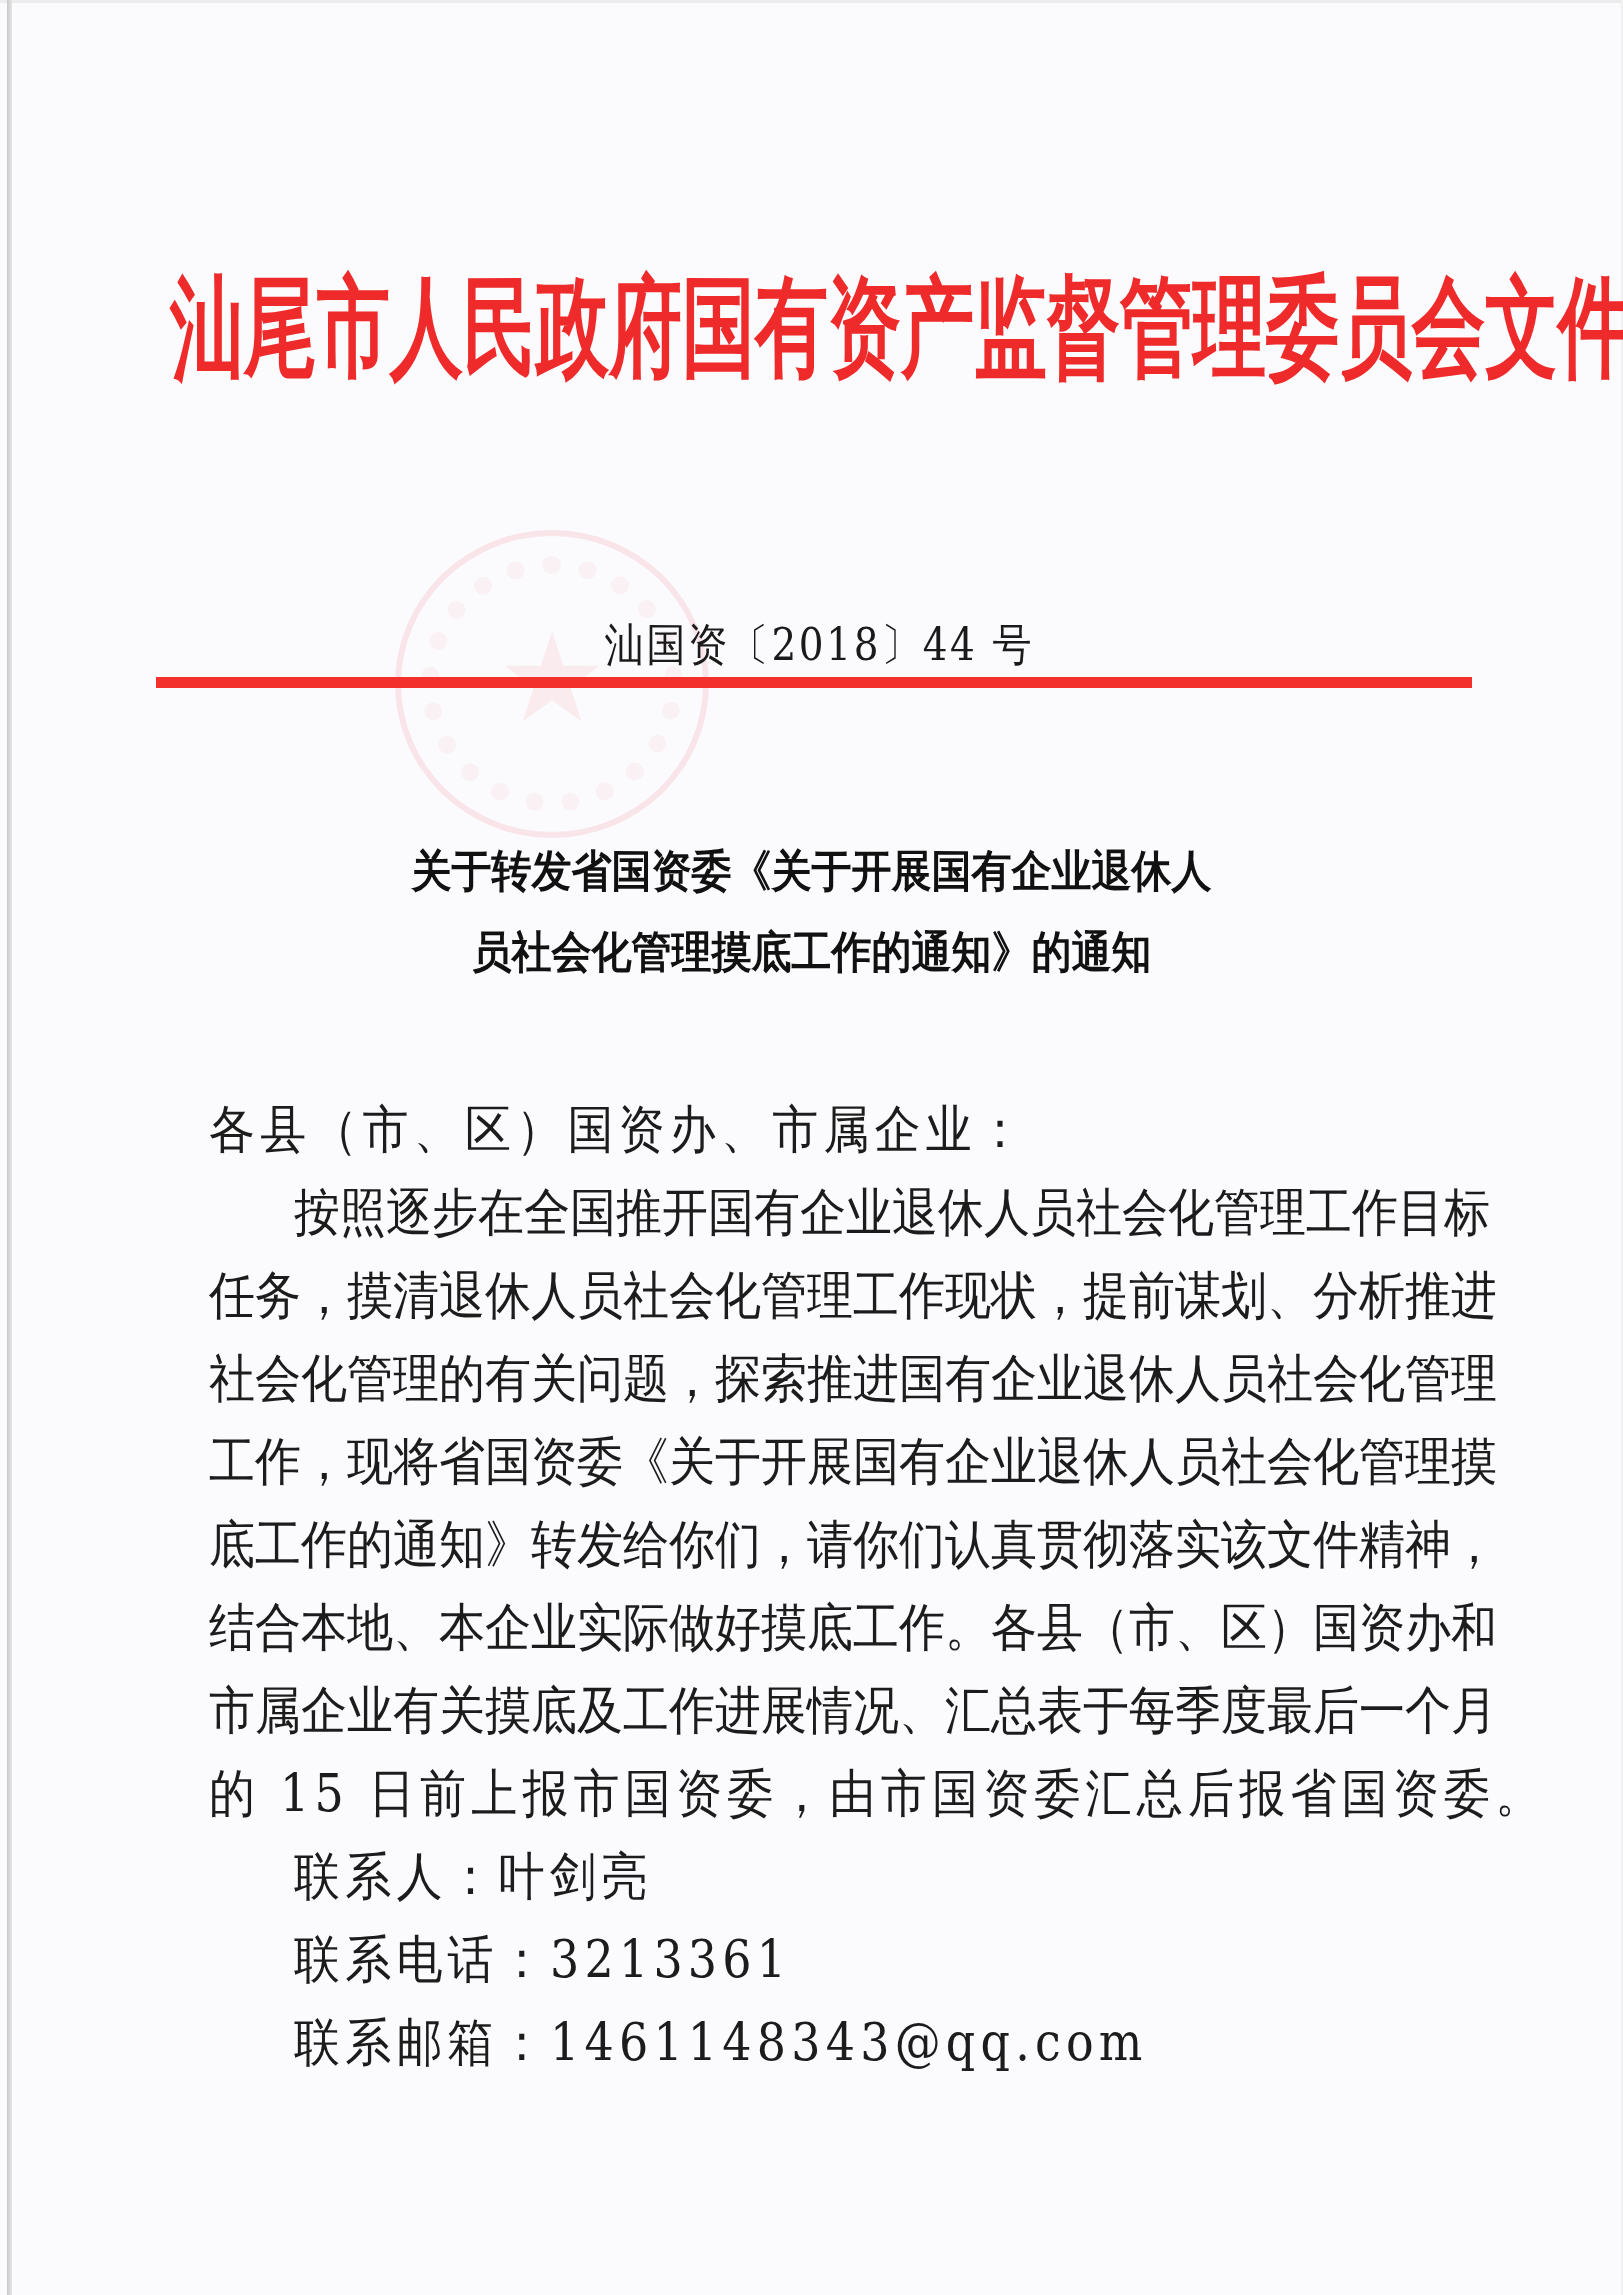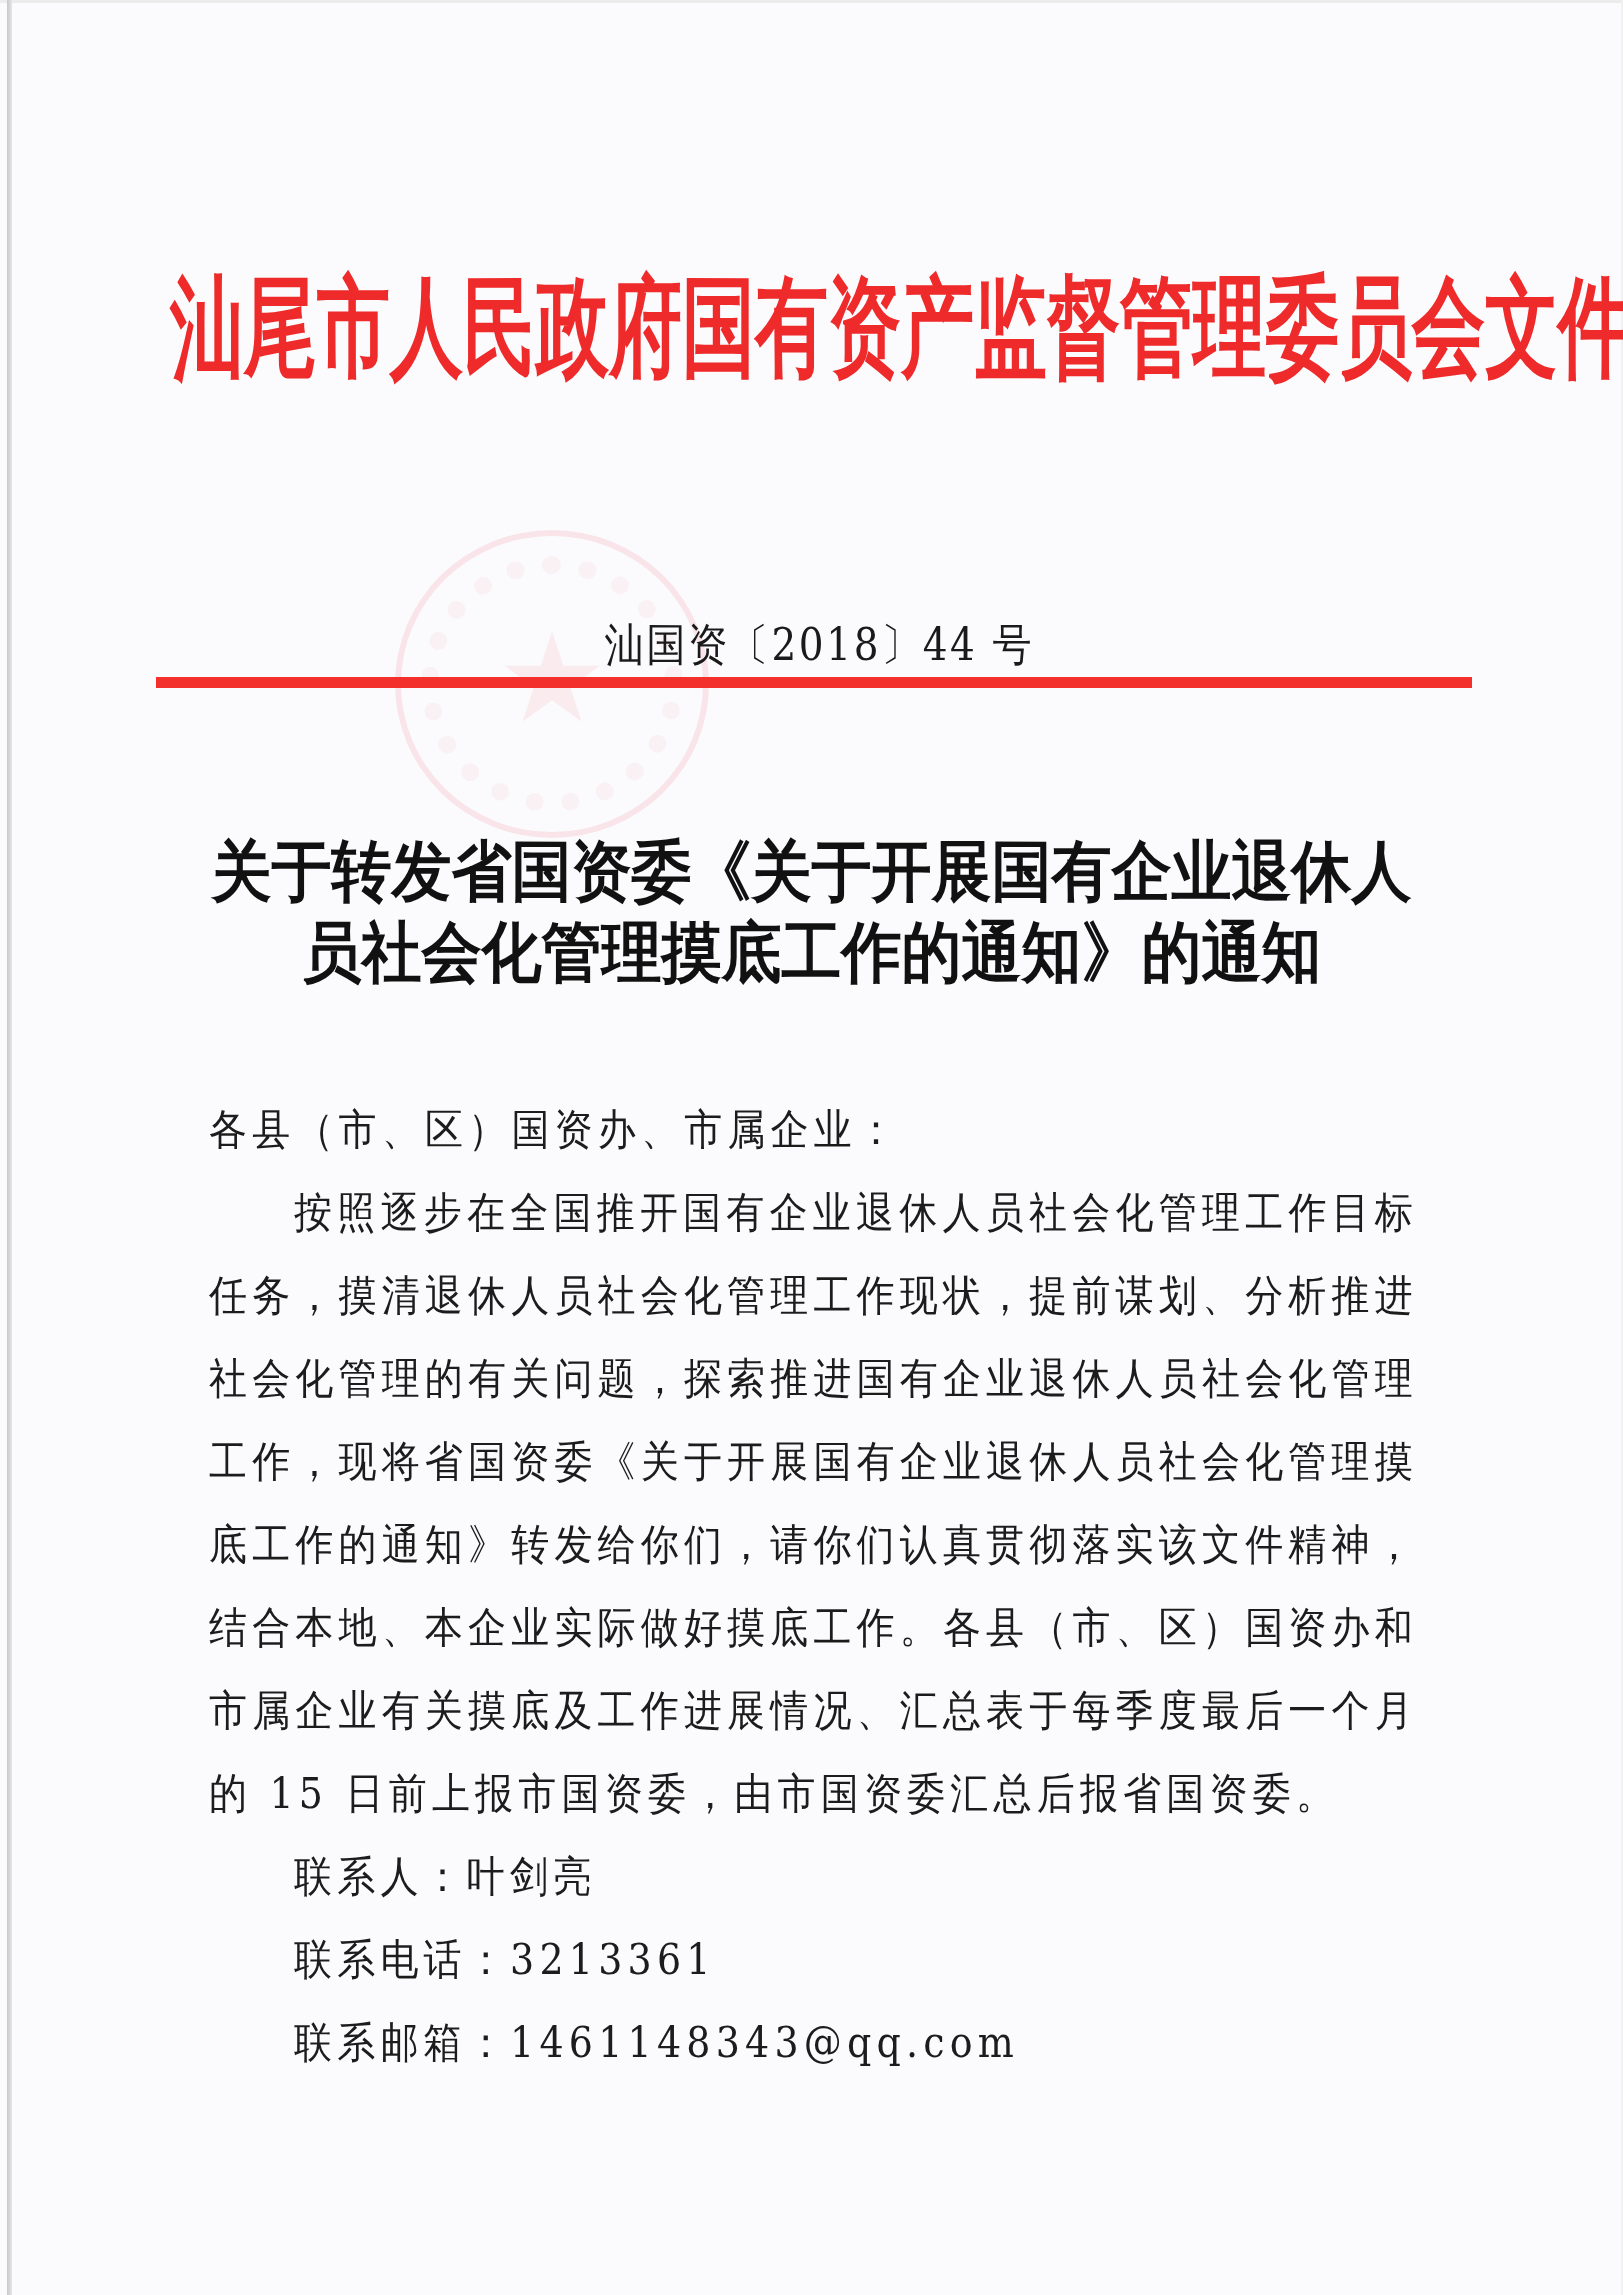--- a/index.html
+++ b/index.html
@@ -50,26 +50,26 @@
     letter-spacing: 2.6px;
     transform: scaleY(1.15); transform-origin: top left;
   }
   .red-rule {
     position: absolute; left: 156px; top: 677px; width: 1316px; height: 11px;
     background: #f3302b;
   }
   .title {
     position: absolute; left: 196px; top: 831px; width: 1231px;
     font-family: "DejaVu Sans", sans-serif; font-weight: bold;
-    font-size: 60px; line-height: 81px; text-align: center; color: #111;
+    font-size: 40px; line-height: 81px; text-align: center; color: #111;
   }
   .title div { white-space: nowrap; transform: scaleY(1.1); }
   .body-text {
     position: absolute; left: 209px; top: 1088px; width: 1204px;
-    font-size: 38px; line-height: 83px; color: #1c1c1c;
+    font-size: 46px; line-height: 83px; color: #1c1c1c;
   }
   .body-text .line {
     height: 83px; white-space: nowrap; display: flex; justify-content: space-between;
     transform: scaleY(1.12); transform-origin: left center;
   }
   .body-text .salutation, .body-text .contact {
     height: 83px; white-space: nowrap; letter-spacing: 5.2px;
     transform: scaleY(1.12); transform-origin: left center;
   }
   .body-text .indent { padding-left: 85px; }

